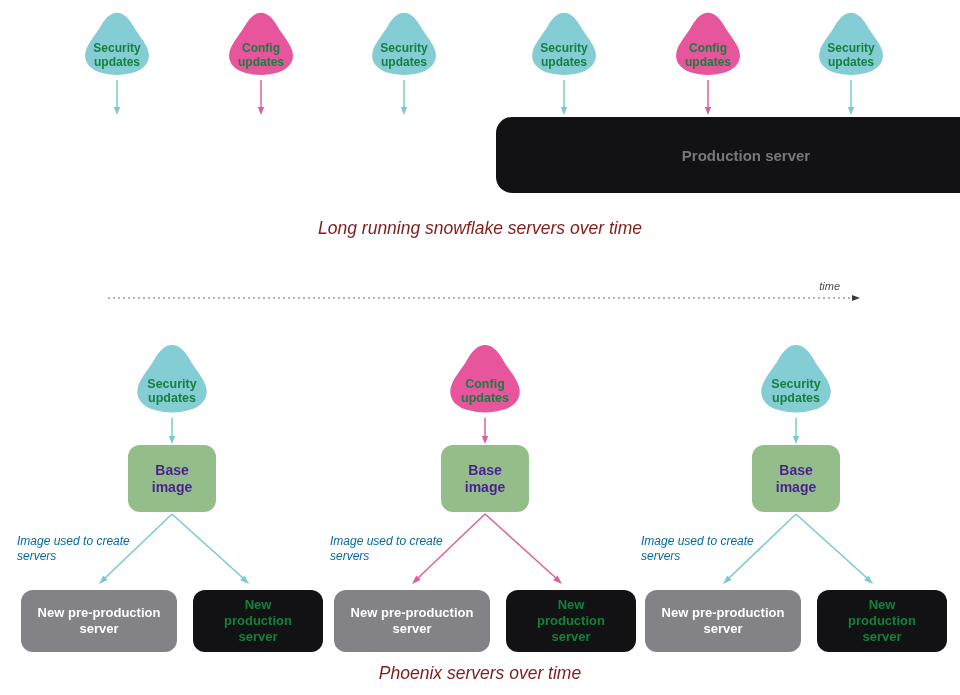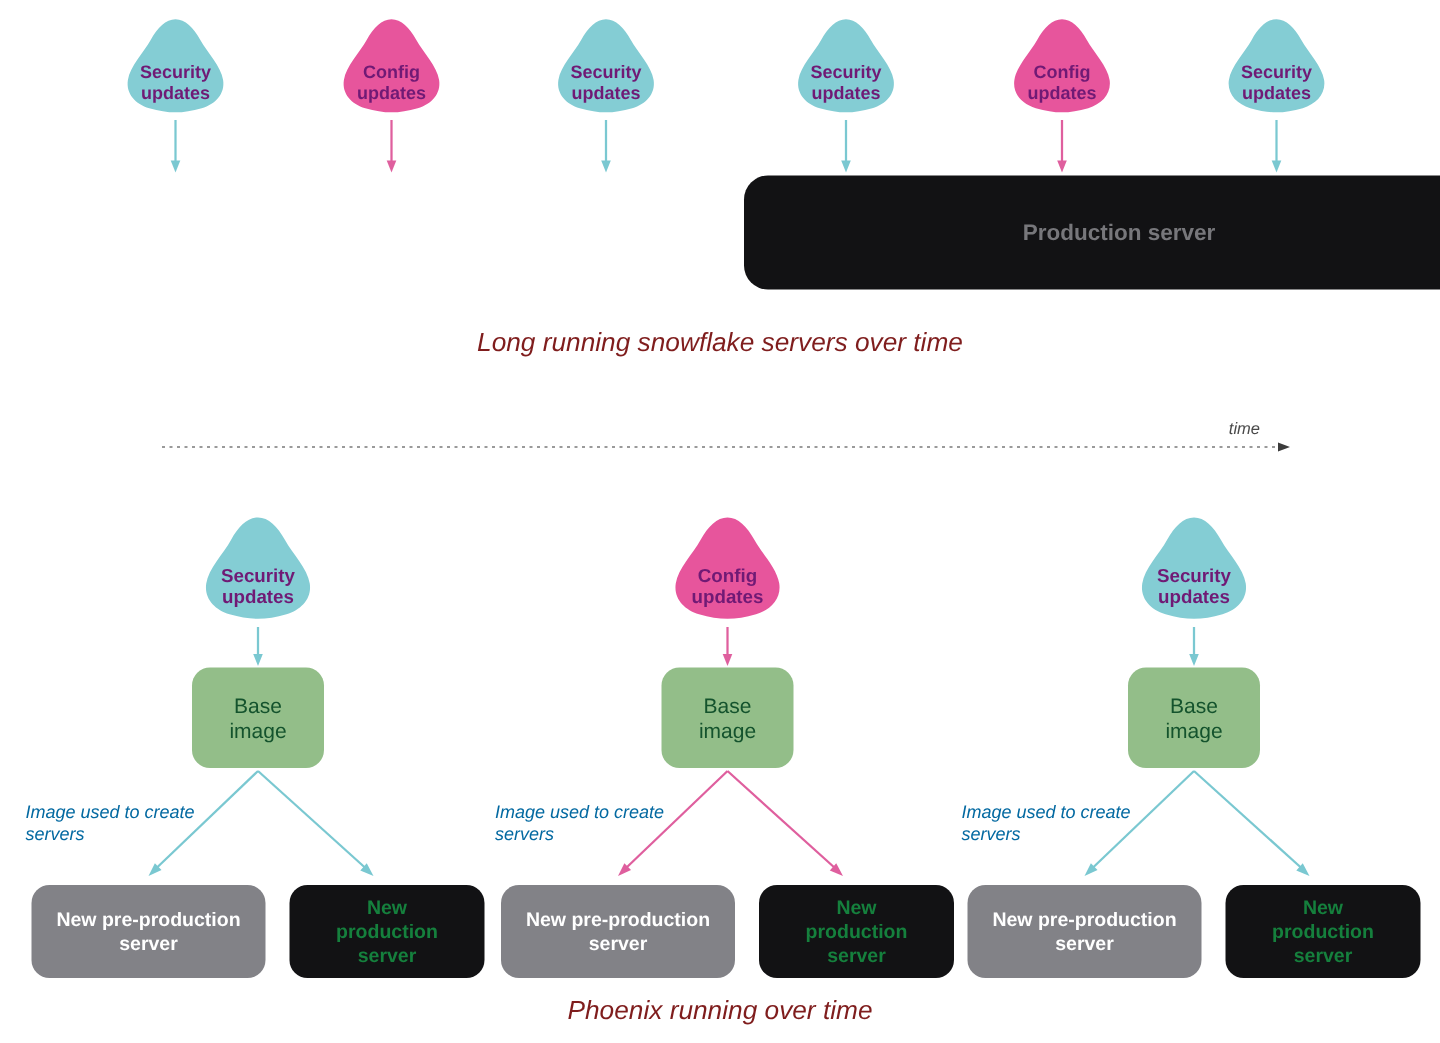--- a/index.html
+++ b/index.html
@@ -15,21 +15,21 @@
   .blob { position:absolute; display:flex; flex-direction:column; align-items:center; }
   .top-blob { top:10px; width:92px; }
   .blob-figure { position:relative; }
   .top-blob .blob-figure { width:92px; height:70px; }
   .blob-svg { display:block; width:100%; height:100%; }
   .blob-shape { fill: var(--accent); }
   .blob-label {
     position:absolute; left:0; right:0; top:0; bottom:0;
     display:flex; align-items:center; justify-content:center;
     padding:22% 10px 0 10px; text-align:center;
-    font-weight:bold; font-size:12px; line-height:1.18; color:#701a75;
+    font-weight:bold; font-size:12px; line-height:1.18; color:#15803d;
   }
 
   .arrow { display:block; }
   .arrow line { stroke: var(--accent-arrow); stroke-width:1.5; fill:none; }
   .arrow polygon { fill: var(--accent-arrow); }
 
   .server {
     position:absolute; top:117px; height:76px; border-radius:16px;
     display:flex; align-items:center; justify-content:center;
     font-weight:bold; font-size:15px;
@@ -51,21 +51,21 @@
   .timeline-svg polygon { fill:#3c3c3c; }
 
   .group { position:absolute; top:342px; width:320px; display:flex; flex-direction:column; align-items:center; }
   .group .blob-figure { width:104px; height:76px; }
   .group .blob-label { font-size:12.5px; }
 
   .base-box {
     width:88px; height:67px; border-radius:12px; box-sizing:border-box;
     background: var(--green, #93be89);
     display:flex; align-items:center; justify-content:center; text-align:center;
-    padding:0 12px; font-weight:normal; font-size:14px; line-height:1.2; color:#14532d;
+    padding:0 12px; font-weight:bold; font-size:14px; line-height:1.2; color:#4c1d95;
   }
   .annotation {
     position:absolute; left:5px; top:192px; width:135px;
     font-style:italic; font-size:12px; line-height:1.25; color:#0369a1;
   }
   .server-row { display:flex; gap:16px; }
   .mini-server {
     height:62px; border-radius:12px; box-sizing:border-box;
     display:flex; align-items:center; justify-content:center; text-align:center;
     font-weight:bold; font-size:13px; line-height:1.25;
@@ -238,15 +238,15 @@
       <line x1="160" y1="2" x2="232" y2="67"></line>
         <polygon points="-9,-3.2 0,0 -9,3.2" transform="translate(237 72) rotate(42.3)"></polygon>
     </svg>
     <div class="server-row">
       <div class="mini-server gray">New pre-production server</div>
       <div class="mini-server black">New production server</div>
     </div>
     <div class="annotation">Image used to create servers</div>
   </div>
 
-  <div class="caption caption-phoenix">Phoenix running over time</div>
+  <div class="caption caption-phoenix">Phoenix servers over time</div>
 
 </div>
 
 </body></html>

